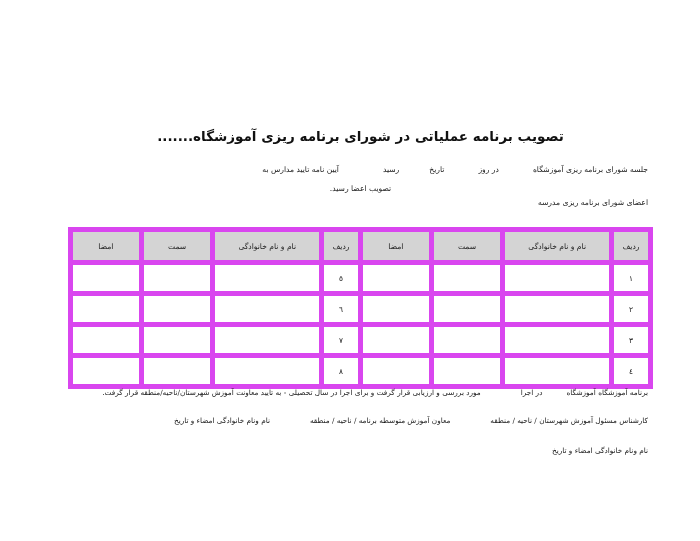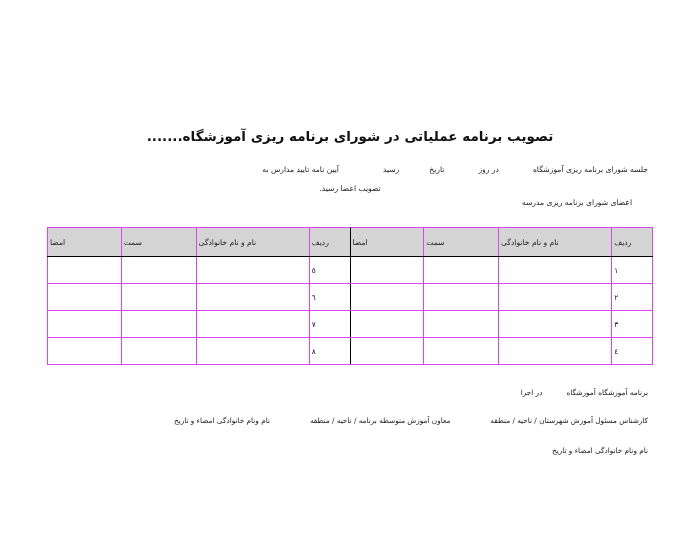--- a/index.html
+++ b/index.html
@@ -13,20 +13,21 @@
     position: relative;
     font-family: "DejaVu Sans", "Liberation Sans", sans-serif;
     color: #1a1a1a;
     overflow: hidden;
   }
 
   .page {
     position: absolute;
     inset: 0;
     background: #ffffff;
+    margin-left: 21px;
   }
 
   
   .doc-title {
     position: absolute;
     top: 128px;
     left: 0;
     right: 0;
     text-align: center;
     font-size: 13.5px;
@@ -65,21 +66,21 @@
   .gap-xs { display: inline-block; width: 14px; }
 
   .intro-line-2 {
     margin-top: 4px;
     text-align: center;
   }
 
   .members-label {
     position: absolute;
     top: 198px;
-    right: 68px;
+    right: 52px;
     direction: rtl;
     font-size: 7.6px;
     color: #1a1a1a;
   }
 
   
   .table-wrap {
     position: absolute;
     top: 227px;
     right: 47px;
@@ -87,23 +88,23 @@
   }
   table.signers {
     width: 100%;
     border-collapse: collapse;
     direction: rtl;
     table-layout: fixed;
     border: 1.6px solid #000;
   }
   table.signers th,
   table.signers td {
-    border: 1px solid #d946ef;
+    border: 5px solid #d946ef;
     height: 26px;
-    text-align: left;
+    text-align: center;
     vertical-align: middle;
     font-size: 7.4px;
     font-weight: normal;
     padding: 0 2px;
   }
   table.signers thead th {
     background: #d4d4d4;
     height: 28px;
     font-size: 7.6px;
     border-bottom: 1.6px solid #000;
@@ -254,20 +255,21 @@
       </tbody>
     </table>
   </div>
 
   <div class="footer-1">
     <div class="row-inline">
       <span class="seg">برنامه آموزشگاه آموزشگاه</span>
       <span class="sp-24"></span>
       <span class="seg">در اجرا</span>
       <span class="sp-40"></span>
+      <span class="seg">مورد بررسی و ارزیابی قرار گرفت و برای اجرا در سال تحصیلی - به تایید معاونت آموزش شهرستان/ناحیه/منطقه قرار گرفت.</span>
     </div>
   </div>
 
   <div class="footer-2">
     <div class="row-inline">
       <span class="seg">کارشناس مسئول آموزش شهرستان / ناحیه / منطقه</span>
       <span class="sp-40"></span>
       <span class="seg">معاون آموزش متوسطه برنامه / ناحیه / منطقه</span>
       <span class="sp-40"></span>
       <span class="seg">نام ونام خانوادگی امضاء و تاریخ</span>

